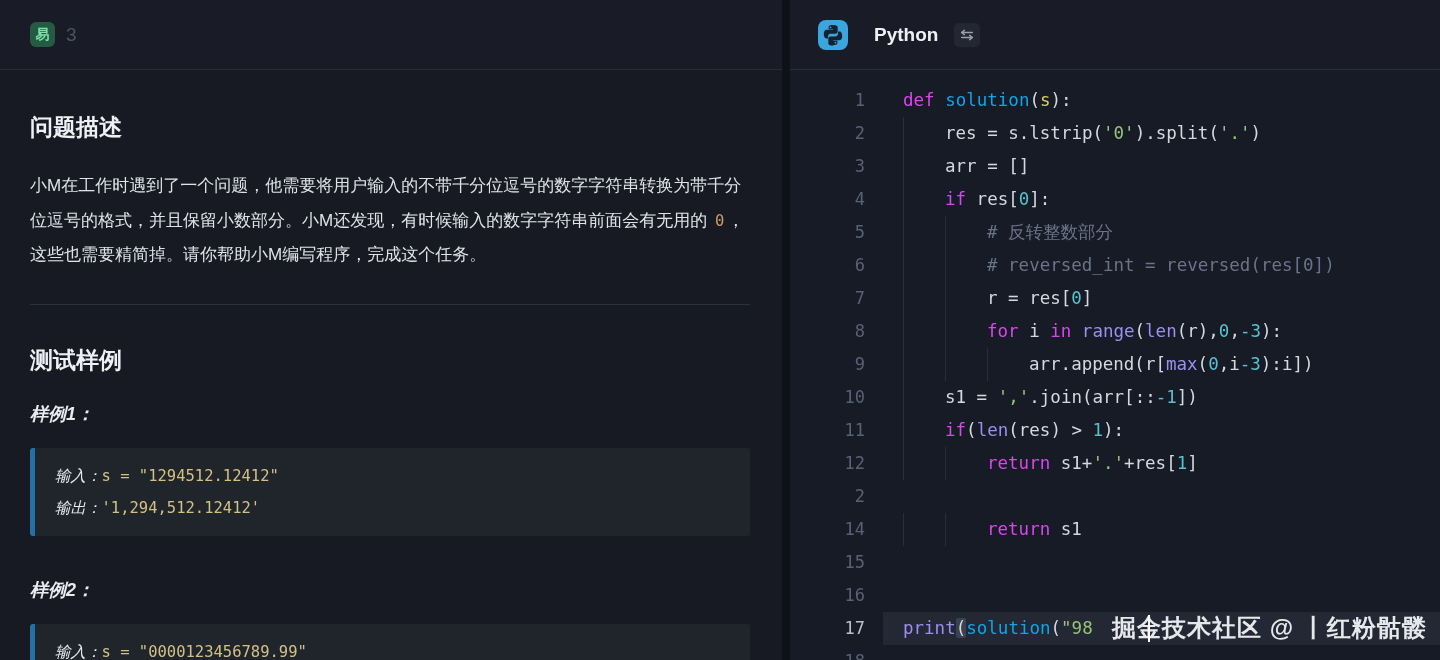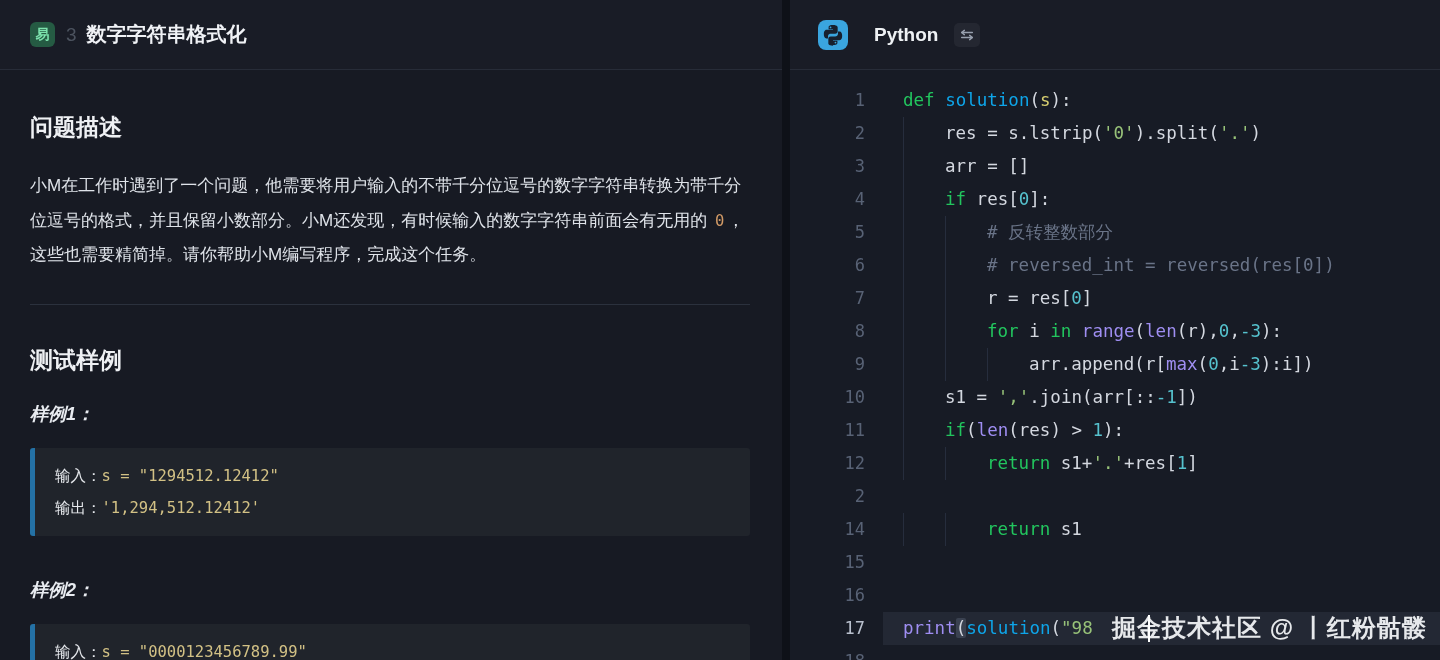--- a/index.html
+++ b/index.html
@@ -53,40 +53,40 @@
     color:#d19a66; font-size:15.5px; padding:0 3px;
   }
   .doc hr { border:none; border-top:1px solid #2b313d; margin-top:31px; width:720px; }
   .h-samples { margin-top:40px; }
   .sample-label { margin-top:26px; font-size:18px; font-style:italic; font-weight:bold; color:#e8ebf0; }
   .sample-block {
     margin-top:22px; width:720px; background:#20242b; border-left:5px solid #2471a5;
     border-radius:3px; padding:12px 20px; font-size:15.5px; line-height:32px;
   }
   .sample-line { white-space:pre; }
-  .io-label { color:#e6e9ed; }
+  .io-label { color:#e6e9ed;font-style:italic; }
   .io-code { font-family:"DejaVu Sans Mono","Liberation Mono",monospace; color:#d2c185; }
   .sample-gap2 { margin-top:42px; }
 
   
   .editor {
     position:relative; flex:1; overflow:hidden; padding-top:14px;
     font-family:"DejaVu Sans Mono","Liberation Mono",monospace; font-size:17.5px;
   }
   .line { display:flex; height:33px; line-height:33px; }
   .ln {
     width:93px; flex:0 0 93px; text-align:right; padding-right:18px;
     color:#586275; font-size:17px;
   }
   .lc { flex:1; padding-left:20px; white-space:pre; color:#d4d8e0; }
   .line.active .lc { background:#232834; }
   .line.active .ln { color:#b9c0cd; }
   .ind { display:inline-block; width:42px; height:33px; vertical-align:top;
          box-shadow:inset 1px 0 0 #262d3d; }
-  .tk-k { color:#22c55e; }
+  .tk-k { color:#d946ef; }
   .tk-f { color:#0ea5e9; }
   .tk-b { color:#9f8ef2; }
   .tk-s { color:#98c379; }
   .tk-n { color:#56c2ce; }
   .tk-c { color:#6a7488; }
   .tk-p { color:#d4d8e0; }
   .tk-m { color:#d7ce70; }
   .tk-hb { color:#d4d8e0; background:#3a4150; border-radius:2px; }
 
   .caret { position:absolute; width:2px; height:27px; background:#ffffff; }
@@ -98,21 +98,20 @@
 </style>
 </head>
 <body>
 
 <div class="columns">
 
   <div class="panel-left">
     <div class="panel-header">
       <span class="diff-badge">易</span>
       <span class="prob-num">3</span>
-      <span class="prob-title">数字字符串格式化</span>
     </div>
 
     <div class="doc">
       <h2 class="h-desc">问题描述</h2>
       <p class="desc"><span>小M在工作时遇到了一个问题，他需要将用户输入的不带千分位逗号的数字字符串转换为带千分位逗号的格式，并且保留小数部分。小M还发现，有时候输入的数字字符串前面会有无用的 </span><span class="inline-code">0</span><span>，这些也需要精简掉。请你帮助小M编写程序，完成这个任务。</span></p>
 
       <hr>
 
       <h2 class="h-samples">测试样例</h2>
 

